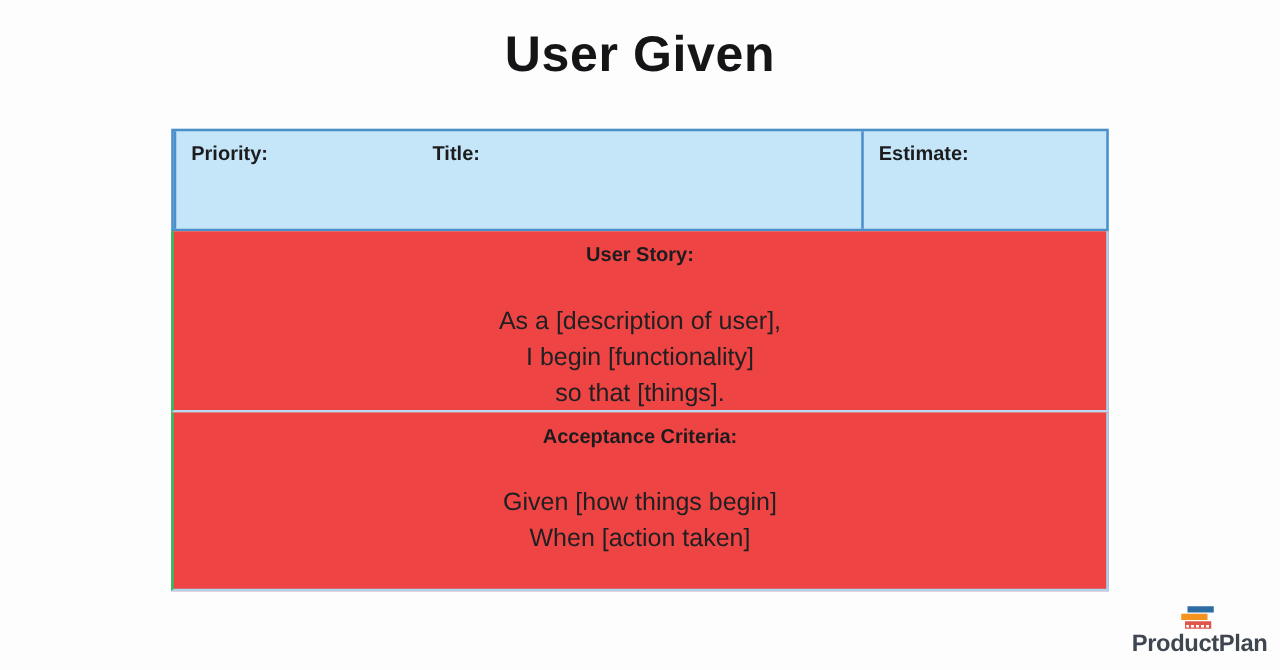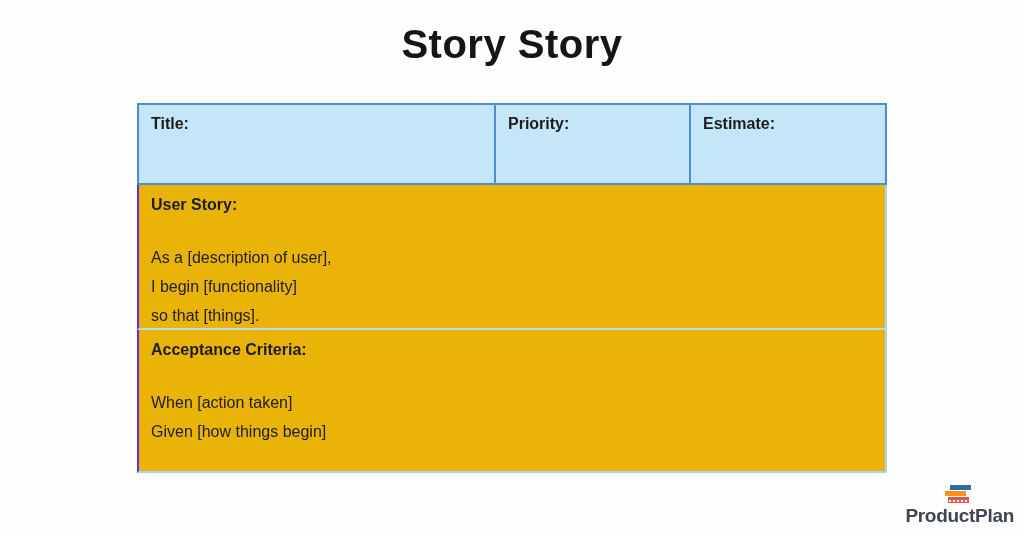--- a/index.html
+++ b/index.html
@@ -42,41 +42,42 @@
   .header-cell {
     padding: 10px 12px;
     font-size: 16px;
     font-weight: bold;
     color: #1c1c1e;
   }
   .header-cell.col-title    { width: 355px; }
   .header-cell.col-priority { width: 195px; border-left: 2px solid #4a8fc7; }
   .header-cell.col-estimate { width: 176px; border-left: 2px solid #4a8fc7; }
   .body-row {
-    border-left: 2px solid #6d28d9;
+    border-left: 2px solid #22c55e;
     border-right: 2px solid #abd5ef;
-    background: #eab308;
+    background: #ef4444;
     padding: 10px 12px;
+    text-align: center;
   }
   .body-row.user-story {
     height: 145px;
     border-bottom: 2px solid #b5dcf2;
   }
   .body-row.acceptance {
     height: 143px;
     border-bottom: 2px solid #abd5ef;
   }
   .section-label {
     font-size: 16px;
     font-weight: bold;
     line-height: 20px;
     margin-bottom: 28px;
   }
   .template-line {
-    font-size: 16px;
+    font-size: 20px;
     line-height: 29px;
     color: #202022;
   }
   .brand-logo {
     position: absolute;
     right: 10px;
     bottom: 9px;
     display: flex;
     align-items: center;
     flex-direction: column;
@@ -103,47 +104,47 @@
     font-weight: bold;
     letter-spacing: -0.3px;
     color: #3f4650;
   }
 </style>
 </head>
 <body>
 
 <div class="page">
 
-  <h1 class="page-title">Story Story</h1>
+  <h1 class="page-title">User Given</h1>
 
   <div class="story-table">
 
     <div class="header-row">
+      <div class="header-cell col-priority">
+        <span>Priority:</span>
+      </div>
       <div class="header-cell col-title">
         <span>Title:</span>
-      </div>
-      <div class="header-cell col-priority">
-        <span>Priority:</span>
       </div>
       <div class="header-cell col-estimate">
         <span>Estimate:</span>
       </div>
     </div>
 
     <div class="body-row user-story">
       <p class="section-label">User Story:</p>
       <p class="template-line">As a [description of user],</p>
       <p class="template-line">I begin [functionality]</p>
       <p class="template-line">so that [things].</p>
     </div>
 
     <div class="body-row acceptance">
       <p class="section-label">Acceptance Criteria:</p>
+      <p class="template-line">Given [how things begin]</p>
       <p class="template-line">When [action taken]</p>
-      <p class="template-line">Given [how things begin]</p>
     </div>
 
   </div>
 
   <div class="brand-logo">
     <span class="logo-mark">
       <span class="logo-bar bar-blue"></span>
       <span class="logo-bar bar-orange"></span>
       <span class="logo-bar bar-red"></span>
     </span>

